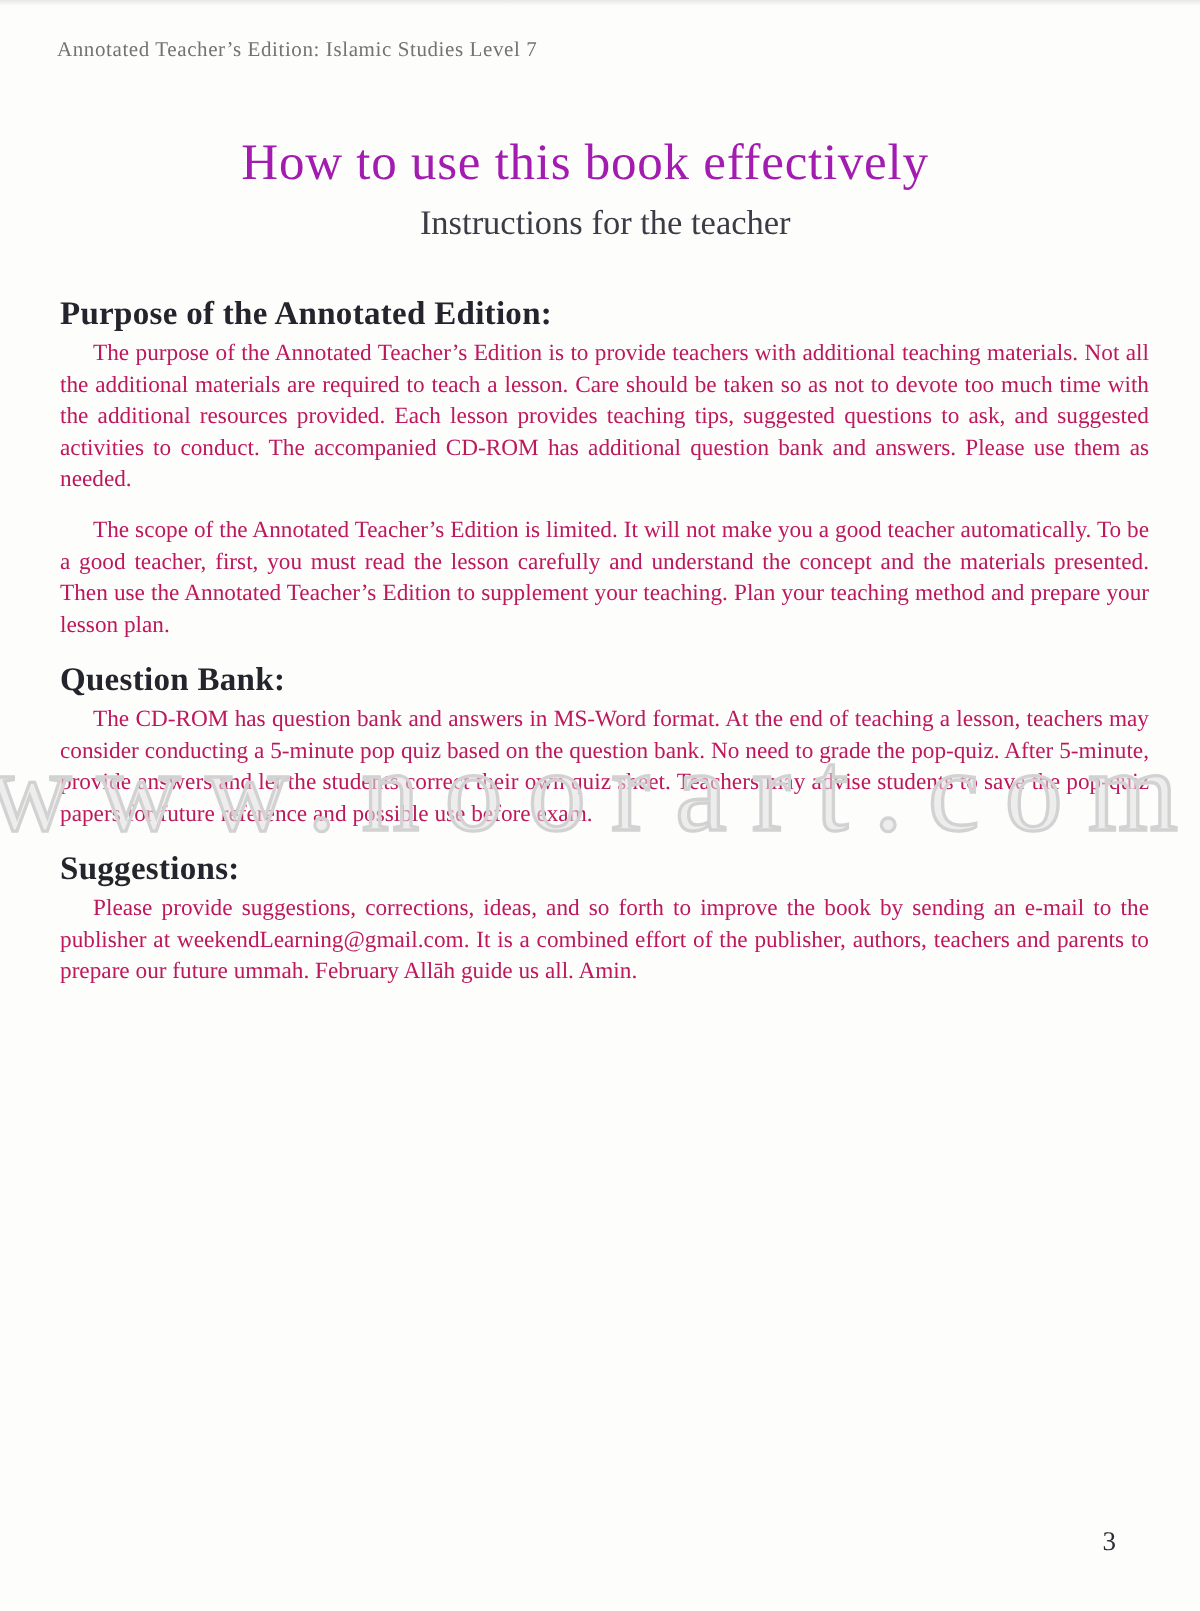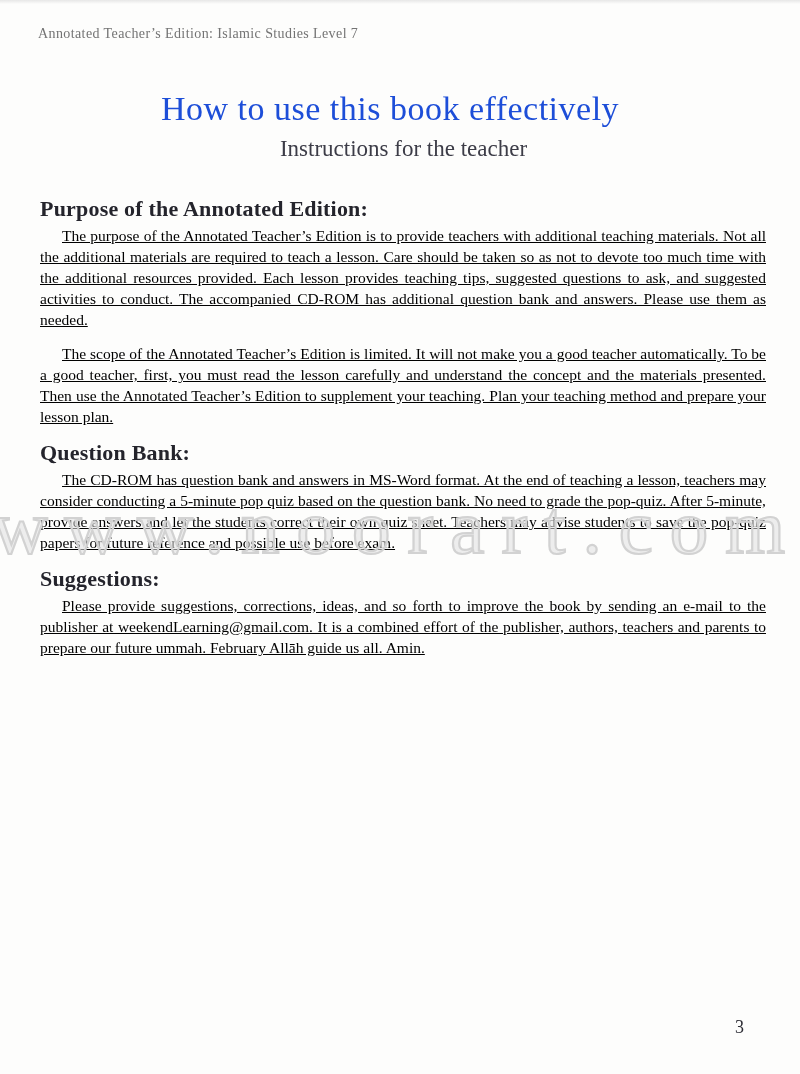--- a/index.html
+++ b/index.html
@@ -29,21 +29,21 @@
   .title-block {
     position: absolute;
     top: 90px;
     left: 0;
     width: 780px;
     text-align: center;
   }
   .page-title {
     font-size: 34px;
     font-weight: 400;
-    color: #1d4ed8;
+    color: #a21caf;
     letter-spacing: 0.5px;
   }
   .page-subtitle {
     margin-top: 8px;
     font-size: 23px;
     font-weight: 400;
     color: #3c3c47;
     padding-left: 27px;
   }
   .content {
@@ -56,24 +56,23 @@
   .section-heading {
     font-size: 22px;
     font-weight: 700;
     color: #24242c;
     margin-bottom: 3px;
     letter-spacing: 0.2px;
   }
   .section-body {
     font-size: 15.5px;
     line-height: 21px;
-    color: #000000;
+    color: #be185d;
     text-align: justify;
     text-indent: 22px;
-    text-decoration: underline;
   }
   .watermark {
     position: absolute;
     top: 489px;
     left: -8px;
     font-size: 77px;
     line-height: 1;
     letter-spacing: 17px;
     white-space: nowrap;
     color: rgba(224, 224, 224, 0.55);

